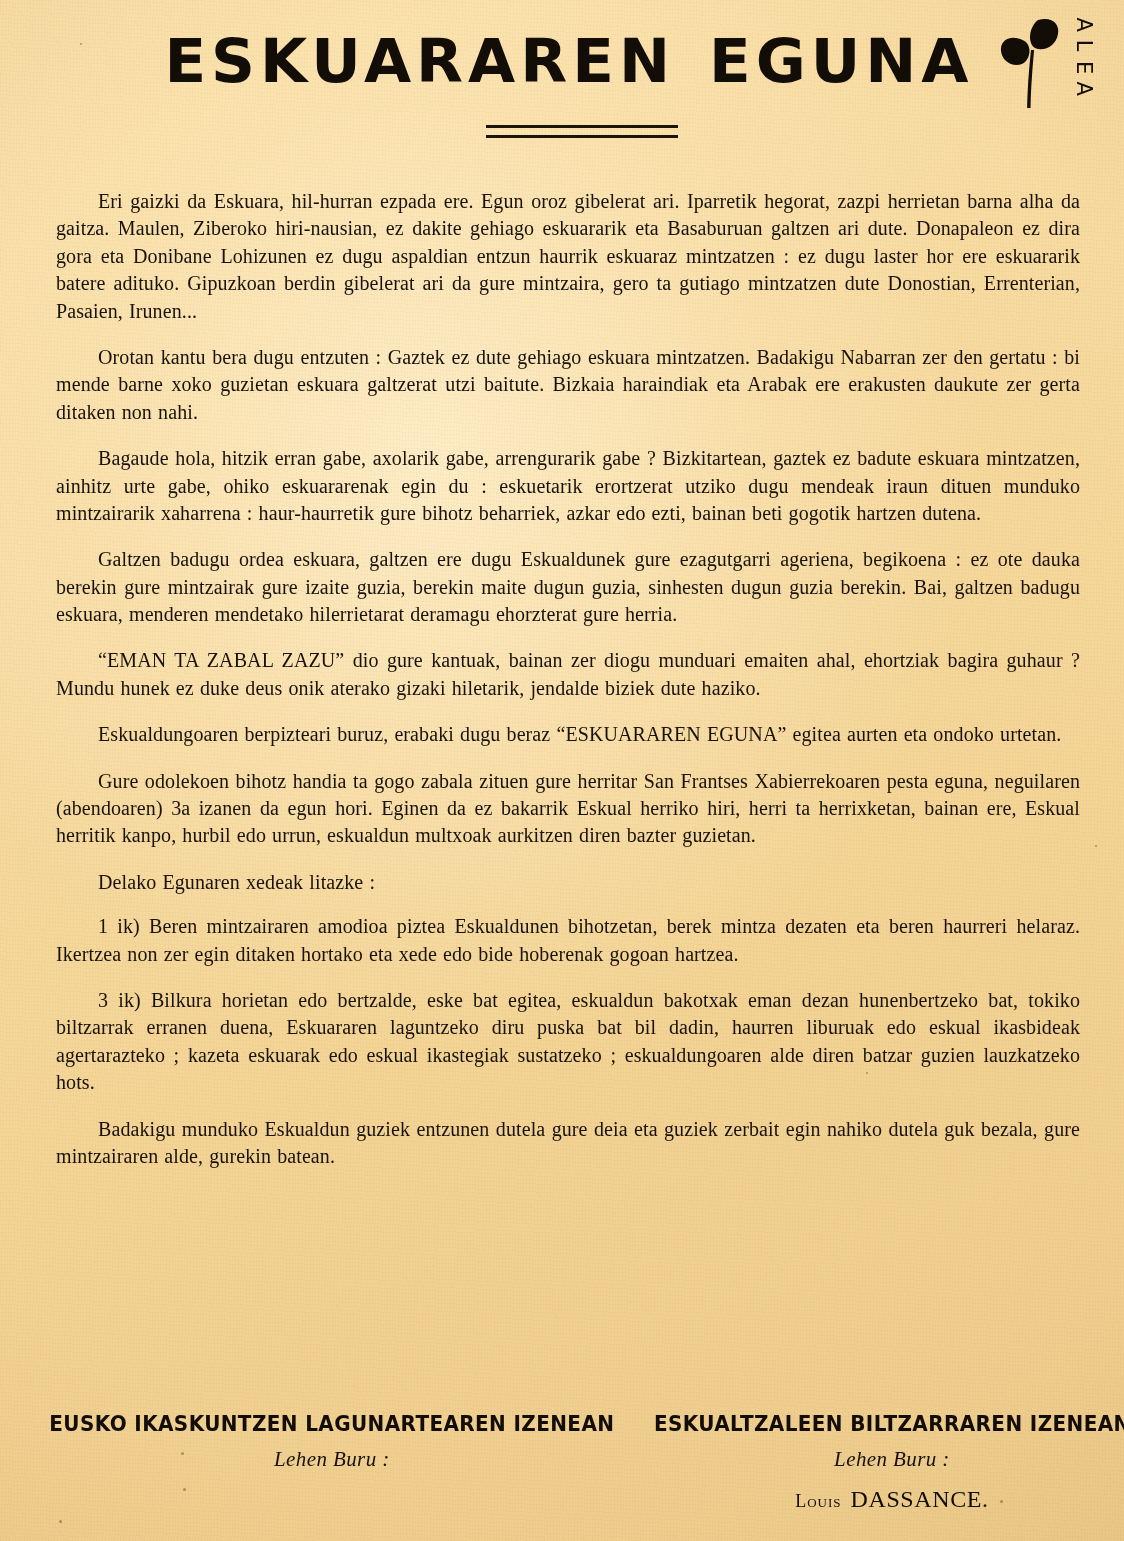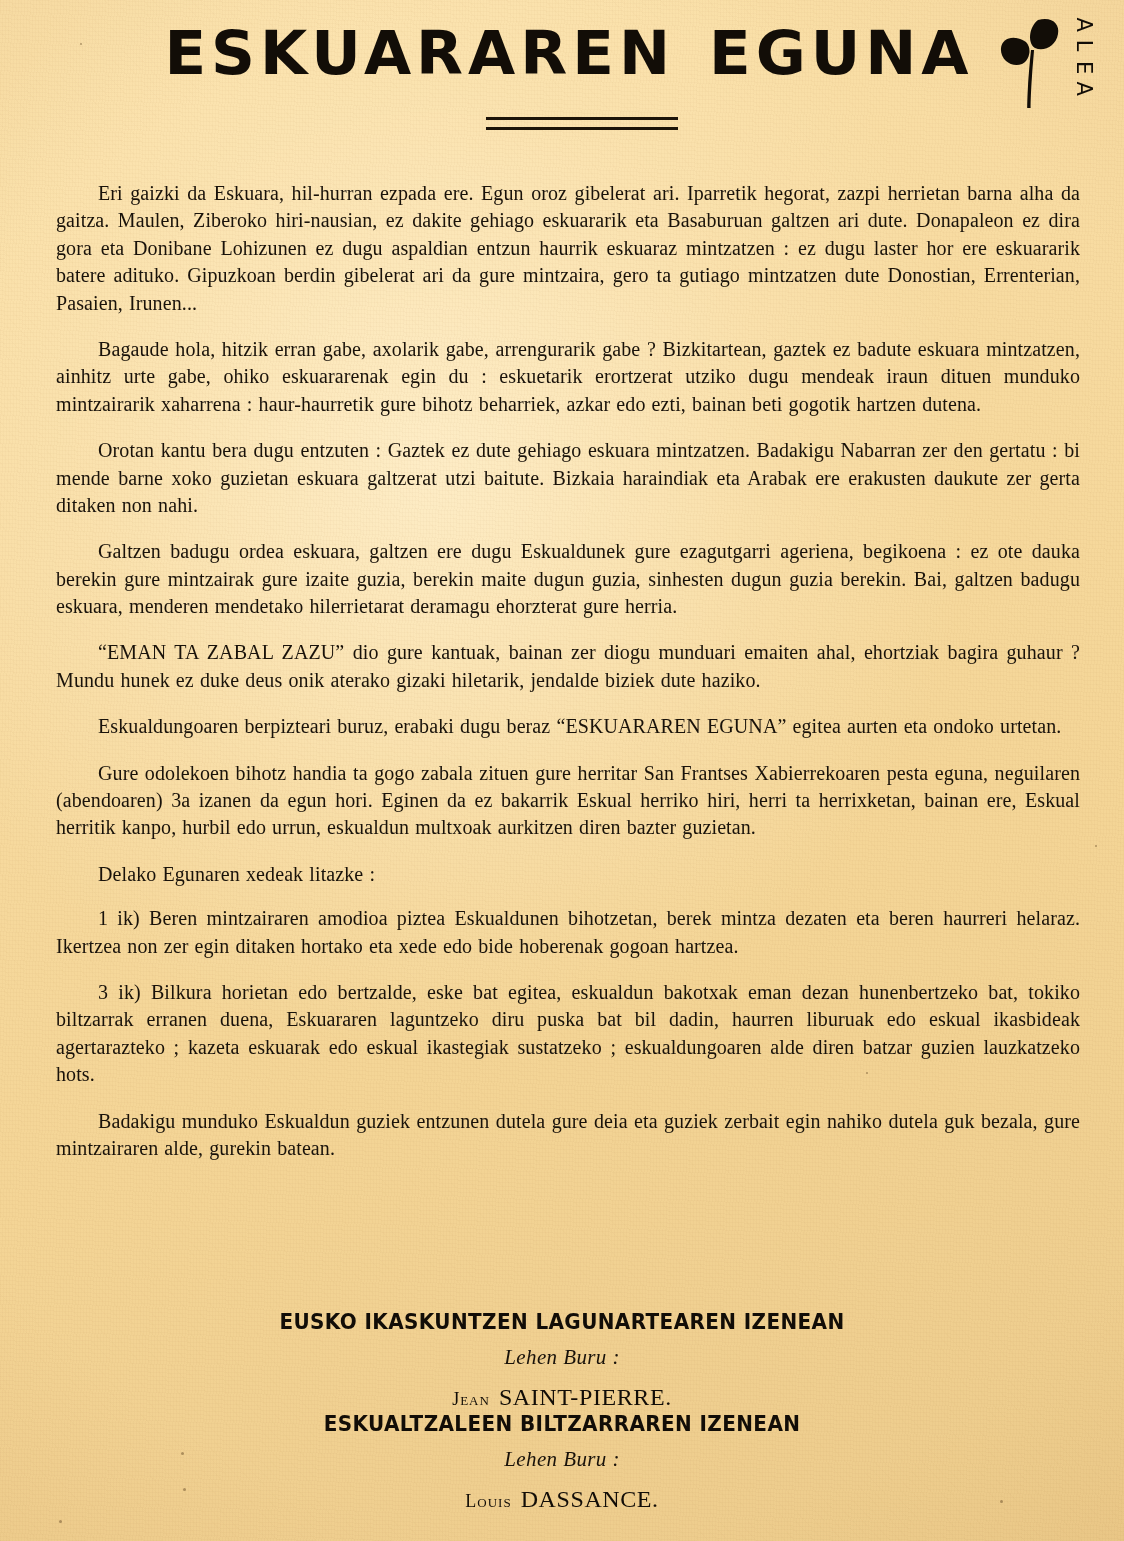--- a/index.html
+++ b/index.html
@@ -36,21 +36,21 @@
   .speck {
     position: absolute;
     background: rgba(90,64,30,0.45);
     border-radius: 50%;
     pointer-events: none;
   }
 
   
   .masthead {
     position: relative;
-    padding-top: 22px;
+    padding-top: 30px;
     height: 140px;
   }
   .title {
     text-align: center;
     font-family: "DejaVu Sans", "Liberation Sans", sans-serif;
     font-weight: 700;
     font-size: 61px;
     letter-spacing: 5px;
     line-height: 1;
     margin: 0;
@@ -127,21 +127,20 @@
 
   
   .signatures {
     position: absolute;
     left: 0;
     right: 0;
     bottom: 28px;
     display: flex;
     justify-content: space-around;
     padding: 0 28px;
-    flex-direction: column;
   }
   .sig {
     flex: 0 0 auto;
     text-align: center;
     min-width: 430px;
   }
   .sig-org {
     font-family: "DejaVu Sans", "Liberation Sans", sans-serif;
     font-weight: 700;
     font-size: 21.5px;
@@ -204,38 +203,37 @@
         <span>L</span>
         <span>E</span>
         <span>A</span>
       </div>
     </div>
 
   </header>
 
   <section class="body">
     <p>Eri gaizki da Eskuara, hil-hurran ezpada ere. Egun oroz gibelerat ari. Iparretik hegorat, zazpi herrietan barna alha da gaitza. Maulen, Ziberoko hiri-nausian, ez dakite gehiago eskuararik eta Basaburuan galtzen ari dute. Donapaleon ez dira gora eta Donibane Lohizunen ez dugu aspaldian entzun haurrik eskuaraz mintzatzen : ez dugu laster hor ere eskuararik batere adituko. Gipuzkoan berdin gibelerat ari da gure mintzaira, gero ta gutiago mintzatzen dute Donostian, Errenterian, Pasaien, Irunen...</p>
+    <p>Orotan kantu bera dugu entzuten : Gaztek ez dute gehiago eskuara mintzatzen. Badakigu Nabarran zer den gertatu : bi mende barne xoko guzietan eskuara galtzerat utzi baitute. Bizkaia haraindiak eta Arabak ere erakusten daukute zer gerta ditaken non nahi.</p>
     <p>Bagaude hola, hitzik erran gabe, axolarik gabe, arrengurarik gabe ? Bizkitartean, gaztek ez badute eskuara mintzatzen, ainhitz urte gabe, ohiko eskuararenak egin du : eskuetarik erortzerat utziko dugu mendeak iraun dituen munduko mintzairarik xaharrena : haur-haurretik gure bihotz beharriek, azkar edo ezti, bainan beti gogotik hartzen dutena.</p>
-    <p>Orotan kantu bera dugu entzuten : Gaztek ez dute gehiago eskuara mintzatzen. Badakigu Nabarran zer den gertatu : bi mende barne xoko guzietan eskuara galtzerat utzi baitute. Bizkaia haraindiak eta Arabak ere erakusten daukute zer gerta ditaken non nahi.</p>
     <p>Galtzen badugu ordea eskuara, galtzen ere dugu Eskualdunek gure ezagutgarri ageriena, begikoena : ez ote dauka berekin gure mintzairak gure izaite guzia, berekin maite dugun guzia, sinhesten dugun guzia berekin. Bai, galtzen badugu eskuara, menderen mendetako hilerrietarat deramagu ehorzterat gure herria.</p>
     <p>“EMAN TA ZABAL ZAZU” dio gure kantuak, bainan zer diogu munduari emaiten ahal, ehortziak bagira guhaur ? Mundu hunek ez duke deus onik aterako gizaki hiletarik, jendalde biziek dute haziko.</p>
     <p>Eskualdungoaren berpizteari buruz, erabaki dugu beraz “ESKUARAREN EGUNA” egitea aurten eta ondoko urtetan.</p>
     <p>Gure odolekoen bihotz handia ta gogo zabala zituen gure herritar San Frantses Xabierrekoaren pesta eguna, neguilaren (abendoaren) 3a izanen da egun hori. Eginen da ez bakarrik Eskual herriko hiri, herri ta herrixketan, bainan ere, Eskual herritik kanpo, hurbil edo urrun, eskualdun multxoak aurkitzen diren bazter guzietan.</p>
     <p class="tight">Delako Egunaren xedeak litazke :</p>
     <p>1 ik)  Beren mintzairaren amodioa piztea Eskualdunen bihotzetan, berek mintza dezaten eta beren haurreri helaraz. Ikertzea non zer egin ditaken hortako eta xede edo bide hoberenak gogoan hartzea.</p>
     <p>3 ik)  Bilkura horietan edo bertzalde, eske bat egitea, eskualdun bakotxak eman dezan hunenbertzeko bat, tokiko biltzarrak erranen duena, Eskuararen laguntzeko diru puska bat bil dadin, haurren liburuak edo eskual ikasbideak agertarazteko ; kazeta eskuarak edo eskual ikastegiak sustatzeko ; eskualdungoaren alde diren batzar guzien lauzkatzeko hots.</p>
     <p>Badakigu munduko Eskualdun guziek entzunen dutela gure deia eta guziek zerbait egin nahiko dutela guk bezala, gure mintzairaren alde, gurekin batean.</p>
   </section>
 
   <footer class="signatures">
 
     <div class="sig">
       <div class="sig-org">EUSKO IKASKUNTZEN LAGUNARTEAREN IZENEAN</div>
       <div class="sig-role">Lehen Buru :</div>
-      <div class="sig-name"><span class="given" style="font-variant: small-caps;">Jean</span><span class="family">SAINT-PIERRE.</span></div>
     </div>
 
     <div class="sig">
       <div class="sig-org">ESKUALTZALEEN BILTZARRAREN IZENEAN</div>
       <div class="sig-role">Lehen Buru :</div>
       <div class="sig-name"><span class="given" style="font-variant: small-caps;">Louis</span><span class="family">DASSANCE.</span></div>
     </div>
 
   </footer>
 

